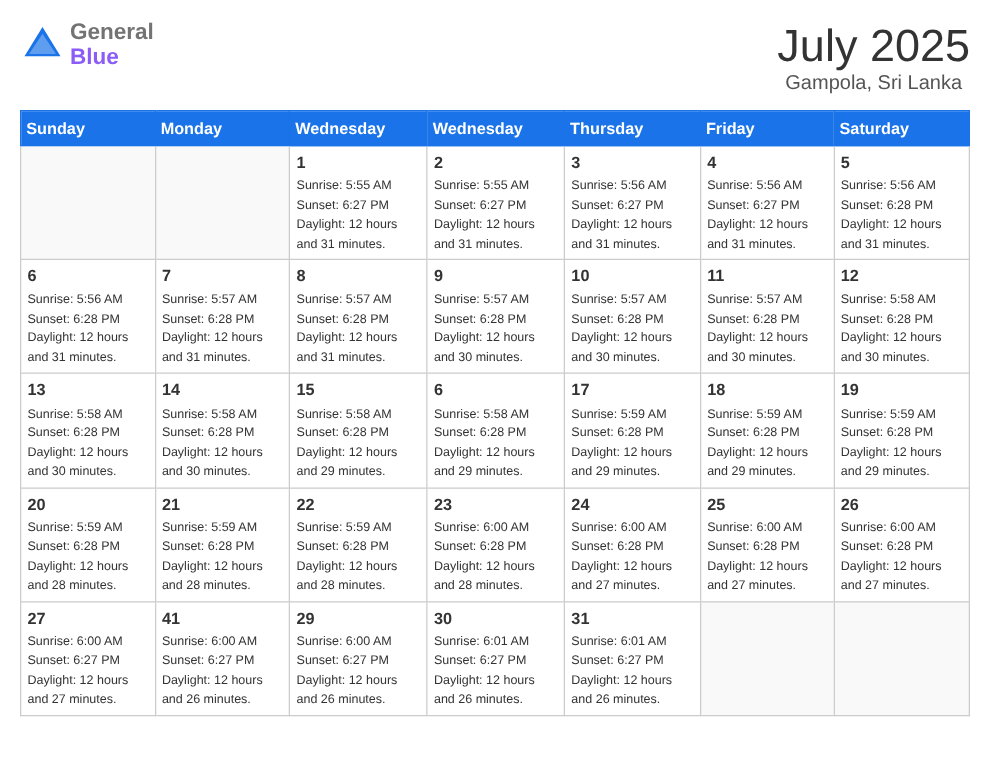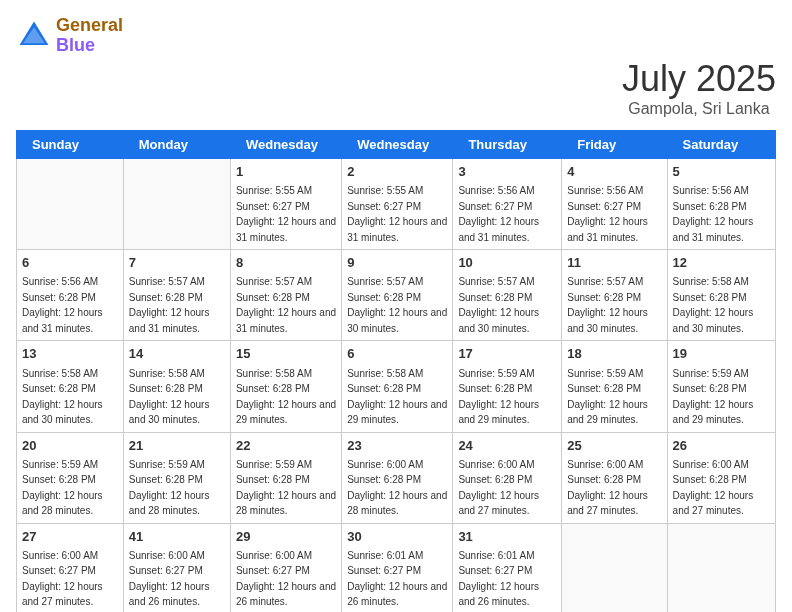--- a/index.html
+++ b/index.html
@@ -19,49 +19,48 @@
     .logo {
       display: flex;
       align-items: center;
       gap: 4px;
     }
     .logo-text {
       font-size: 18px;
       font-weight: bold;
       line-height: 1.1;
     }
-    .logo-general { color: #a16207; }
+    .logo-general { color: #737373; }
     .logo-blue { color: #8b5cf6; }
     .logo-icon {
       width: 36px;
       height: 36px;
     }
     .title-block {
       text-align: right;
     }
     .title-block .month-year {
       font-size: 36px;
       font-weight: 300;
       color: #333;
-      margin-top: 42px;
     }
     .title-block .location {
       font-size: 16px;
       color: #555;
       text-align: center;
     }
     .calendar {
       width: 100%;
       border-collapse: collapse;
       font-size: 11px;
     }
     .calendar thead tr th {
       background: #1a73e8;
       color: #fff;
-      padding: 6px 15px;
+      padding: 6px 4px;
       font-size: 13px;
       font-weight: 600;
       border: 1px solid #1a73e8;
       text-align: left;
     }
     .calendar tbody tr td {
       border: 1px solid #ccc;
       vertical-align: top;
       padding: 4px 5px;
       min-height: 80px;

